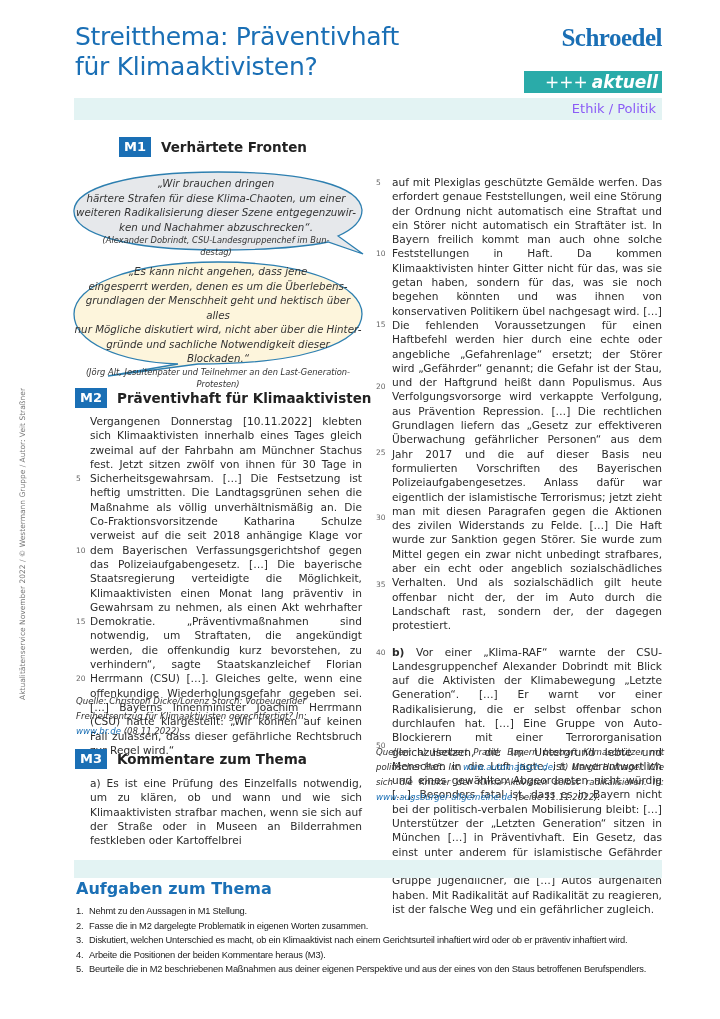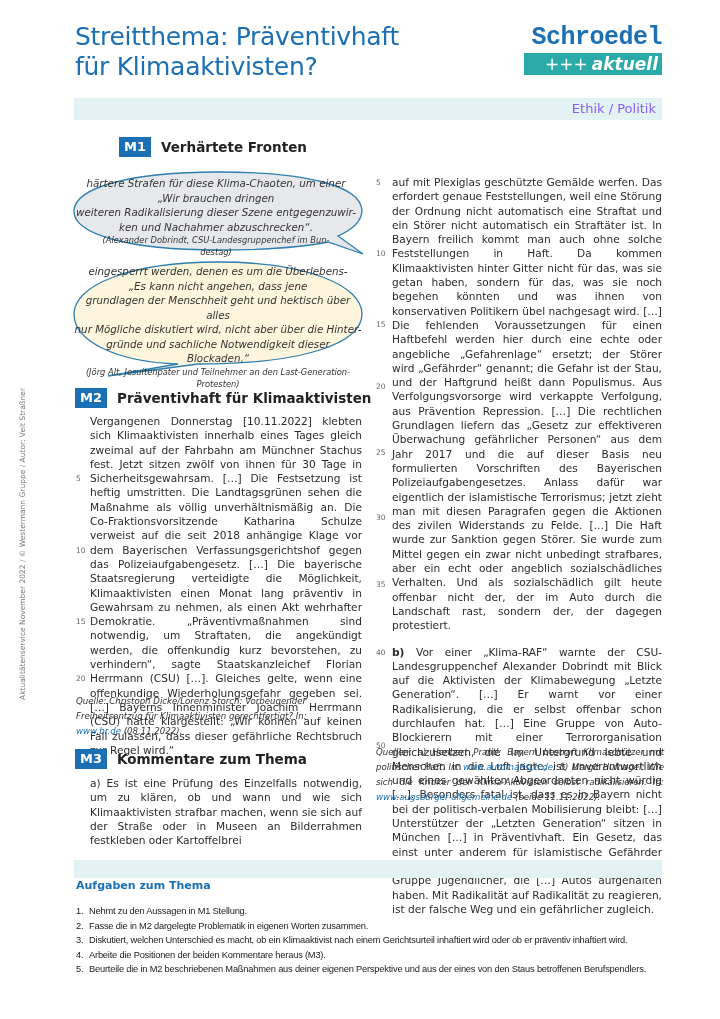--- a/index.html
+++ b/index.html
@@ -1,21 +1,21 @@
 <!DOCTYPE html>
 <html><head>
 <meta charset="utf-8">
 <style>
   html, body { margin:0; padding:0; background:#ffffff; }
   body { width:720px; height:1019px; position:relative; overflow:hidden; font-family:"DejaVu Sans", sans-serif; color:#222; }
   .title { position:absolute; left:75px; top:22px; font-family:"DejaVu Sans", sans-serif; font-size:25px; line-height:30px; color:#1a6fb5; font-weight:normal; letter-spacing:-0.3px; }
   .title div { white-space:nowrap; }
   .logo { position:absolute; left:524px; top:24px; width:138px; }
-  .logo-top { font-family:Liberation Mono, monospace; font-weight:bold; color:#1a6fb5; font-size:25px; line-height:28px; text-align:right; letter-spacing:-0.5px; }
-  .logo-bar { background:#2aaba9; color:#fff; font-style:italic; font-weight:bold; font-size:17px; line-height:22px; height:22px; text-align:right; padding-right:4px; margin-top:1px; }
+  .logo-top { font-family:Liberation Serif, serif; font-weight:bold; color:#1a6fb5; font-size:25px; line-height:28px; text-align:right; letter-spacing:-0.5px; }
+  .logo-bar { background:#2aaba9; color:#fff; font-style:italic; font-weight:bold; font-size:17px; line-height:22px; height:22px; text-align:right; padding-right:4px; margin-top:19px; }
   .logo-bar .plus { font-weight:normal; font-style:normal; margin-right:4px; }
   .subject-band { position:absolute; left:74px; top:98px; width:588px; height:22px; background:#e3f3f3; }
   .subject { position:absolute; right:6px; top:3px; font-size:13px; color:#8b5cf6; }
 
   .sidebar-credit { position:absolute; left:18px; top:700px; transform:rotate(-90deg); transform-origin:0 0; font-size:7.5px; color:#777; white-space:nowrap; }
 
   .mhead { position:absolute; display:flex; align-items:center; }
   .mlabel { background:#1a6fb5; color:#fff; font-weight:bold; font-size:13px; width:32px; height:20px; line-height:20px; text-align:center; }
   .mtitle { font-weight:bold; font-size:13.5px; margin-left:10px; color:#222; }
 
@@ -24,21 +24,21 @@
   .bubble .btext { position:absolute; text-align:center; font-style:italic; font-size:10.3px; line-height:14.5px; color:#333; }
   .bubble .bsrc { font-size:8.3px; line-height:12px; }
 
   .col { position:absolute; font-size:10.6px; line-height:14.3px; text-align:justify; color:#2a2a2a; }
   .col p { margin:0; }
   .lnum { position:absolute; font-size:7.5px; color:#666; }
   .source { font-style:italic; font-size:8.6px; line-height:15px; color:#333; }
   .link { color:#1a6fb5; }
 
   .tasks-band { position:absolute; left:74px; top:860px; width:588px; height:18px; background:#e3f3f3; }
-  .tasks-title { position:absolute; left:76px; top:879px; font-weight:bold; font-size:11px; color:#1a6fb5; }
+  .tasks-title { position:absolute; left:76px; top:879px; font-weight:bold; font-size:16px; color:#1a6fb5; }
   .tasks { position:absolute; left:76px; top:904px; width:600px; font-family:"Liberation Sans", sans-serif; font-size:9.3px; line-height:14.6px; color:#222; margin:0; padding:0; list-style:none; }
   .tasks li { display:flex; white-space:nowrap; letter-spacing:-0.2px; }
   .tasks .num { width:13px; flex:none; }
 </style>
 </head>
 <body>
 
 <div class="title">
   <div>Streitthema: Präventivhaft</div>
   <div>für Klimaaktivisten?</div>
@@ -58,36 +58,36 @@
 <div class="mhead" style="left:75px; top:137px;padding-left:44px;">
   <span class="mlabel">M1</span>
   <span class="mtitle">Verhärtete Fronten</span>
 </div>
 
 <div class="bubble" style="left:68px; top:168px; width:300px; height:90px;">
   <svg width="300" height="90">
     <path d="M150 4 C 60 4, 8 20, 6 42 C 4 66, 60 82, 150 82 C 200 82, 230 80, 260 74 L 295 86 L 270 68 C 288 60, 294 50, 294 42 C 292 18, 240 4, 150 4 Z" fill="#e6e8eb" stroke="#2d7fb0" stroke-width="1.3"></path>
   </svg>
   <div class="btext" style="left:8px; top:8px; width:280px;">
+    <div>„Wir brauchen dringen</div>
     <div>härtere Strafen für diese Klima-Chaoten, um einer</div>
-    <div>„Wir brauchen dringen</div>
     <div>weiteren Radikalisierung dieser Szene entgegenzuwir-</div>
     <div>ken und Nachahmer abzuschrecken“.</div>
     <div class="bsrc">(Alexander Dobrindt, CSU-Landesgruppenchef im Bun-</div>
     <div class="bsrc">destag)</div>
   </div>
 </div>
 
 <div class="bubble" style="left:68px; top:258px; width:300px; height:120px;">
   <svg width="300" height="120">
     <path d="M150 4 C 60 4, 6 28, 6 56 C 6 84, 50 104, 110 106 L 40 118 L 130 106 C 240 106, 294 84, 294 56 C 294 28, 240 4, 150 4 Z" fill="#fdf5dc" stroke="#2d7fb0" stroke-width="1.3"></path>
   </svg>
   <div class="btext" style="left:6px; top:6px; width:288px;">
+    <div>„Es kann nicht angehen, dass jene</div>
     <div>eingesperrt werden, denen es um die Überlebens-</div>
-    <div>„Es kann nicht angehen, dass jene</div>
     <div>grundlagen der Menschheit geht und hektisch über alles</div>
     <div>nur Mögliche diskutiert wird, nicht aber über die Hinter-</div>
     <div>gründe und sachliche Notwendigkeit dieser Blockaden.“</div>
     <div class="bsrc">(Jörg Alt, Jesuitenpater und Teilnehmer an den Last-Generation-</div>
     <div class="bsrc">Protesten)</div>
   </div>
 </div>
 
 <div class="mhead" style="left:75px; top:388px;">
   <span class="mlabel">M2</span>

